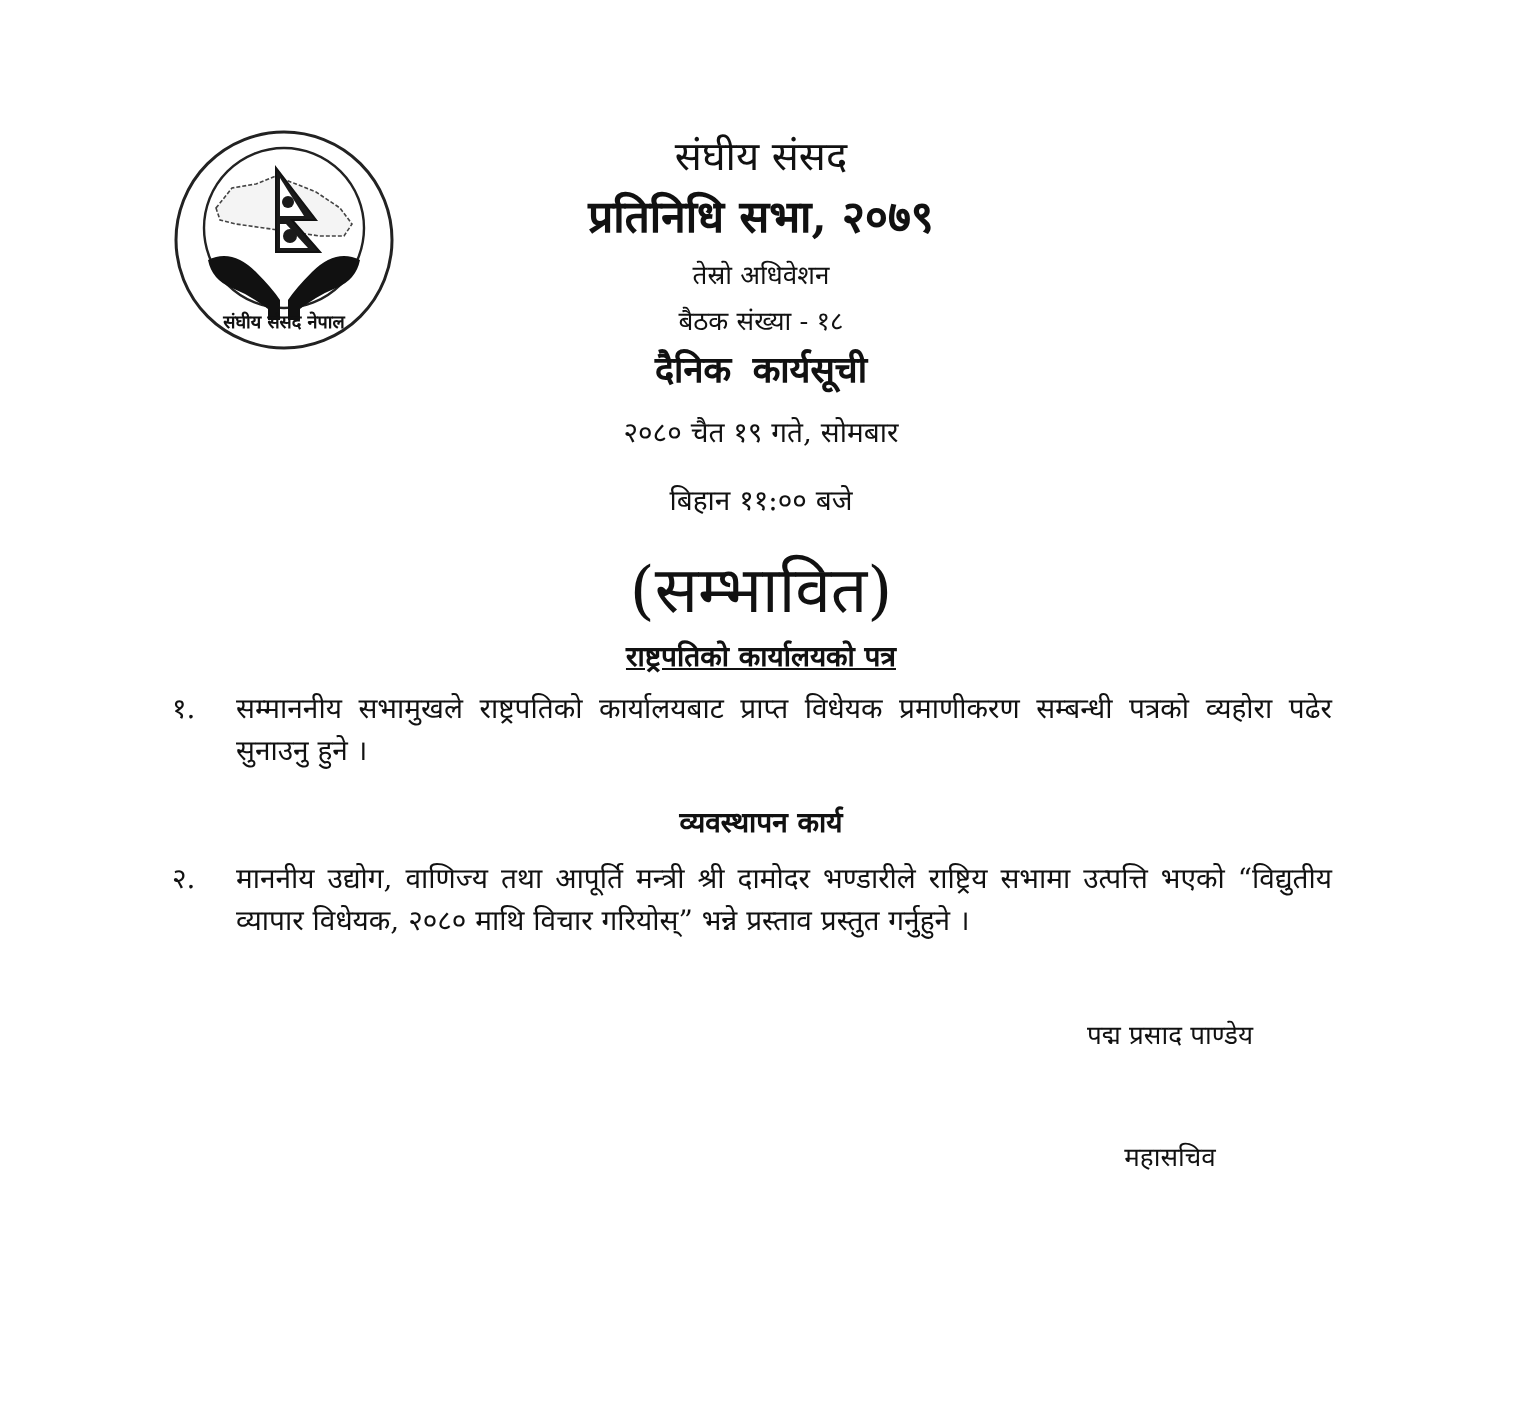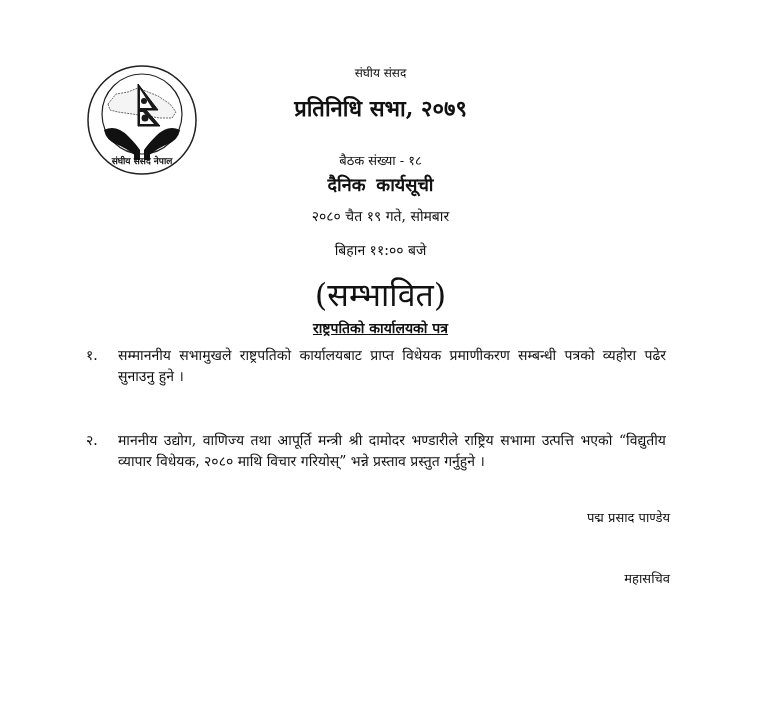--- a/index.html
+++ b/index.html
@@ -28,21 +28,21 @@
       height: 112px;
       font-weight: bold;
     }
     .center {
       position: absolute;
       left: 0;
       width: 761px;
       text-align: center;
       white-space: nowrap;
     }
-    .t-parliament { top: 64px; font-size: 12px; }
+    .t-parliament { top: 64px; font-size: 20px; }
     .t-house { top: 92px; font-size: 22px; font-weight: bold; text-align: center; }
     .t-session { top: 128px; font-size: 13px; }
     .t-meeting { top: 151px; font-size: 13px; }
     .t-agenda { top: 172px; font-size: 18px; font-weight: bold; font-family: Liberation Mono, monospace; }
     .t-date { top: 206px; font-size: 14px; }
     .t-time { top: 240px; font-size: 14px; }
     .t-tentative { top: 272px; font-size: 32px; font-weight: normal; }
     .t-sec1 { top: 318px; font-size: 14px; font-weight: bold; font-family: "DejaVu Sans", "Liberation Sans", sans-serif; text-decoration: underline; }
     .t-sec2 { top: 401px; font-size: 14px; font-weight: bold; font-family: "DejaVu Sans", "Liberation Sans", sans-serif; }
 
@@ -66,21 +66,21 @@
       width: 548px;
       text-align: justify;
     }
     .item1 { top: 345px; height: 44px; }
     .item2 { top: 430px; height: 66px; }
 
     .sig {
       position: absolute;
       left: 500px;
       width: 170px;
-      text-align: right;
+      text-align: center;
       font-size: 13px;
       white-space: nowrap;
     }
     .sig-name { top: 508px; }
     .sig-title { top: 529px; margin-top: 40px; }
   </style>
 </head>
 <body>
 
 <div class="page">
@@ -101,33 +101,35 @@
       <path d="M18 66 Q30 60 42 72 Q50 80 54 86 L50 92 Q40 84 30 80 Q20 76 18 66 Z" fill="#111"></path>
       <path d="M94 66 Q82 60 70 72 Q62 80 58 86 L62 92 Q72 84 82 80 Q92 76 94 66 Z" fill="#111"></path>
       <rect x="48" y="86" width="6" height="10" fill="#111"></rect>
       <rect x="58" y="86" width="6" height="10" fill="#111"></rect>
       <text x="56" y="100" font-size="9" text-anchor="middle" fill="#111" font-family="DejaVu Sans, sans-serif">संघीय संसद नेपाल</text>
     </svg>
   </div>
 
   <div class="center t-parliament">संघीय संसद</div>
   <div class="center t-house">प्रतिनिधि सभा, २०७९</div>
+  <div class="center t-session">तेस्रो अधिवेशन</div>
   <div class="center t-meeting">बैठक संख्या - १८</div>
   <div class="center t-agenda">दैनिक कार्यसूची</div>
   <div class="center t-date">२०८० चैत १९ गते, सोमबार</div>
   <div class="center t-time">बिहान ११:०० बजे</div>
   <div class="center t-tentative">(सम्भावित)</div>
 
   <div class="center t-sec1">राष्ट्रपतिको कार्यालयको पत्र</div>
 
   <div class="item item1">
     <span class="num">१.</span>
     <span class="text">सम्माननीय सभामुखले राष्ट्रपतिको कार्यालयबाट प्राप्त विधेयक प्रमाणीकरण सम्बन्धी पत्रको व्यहोरा पढेर सुनाउनु हुने ।</span>
   </div>
 
+  <div class="center t-sec2">व्यवस्थापन कार्य</div>
 
   <div class="item item2">
     <span class="num">२.</span>
     <span class="text">माननीय उद्योग, वाणिज्य तथा आपूर्ति मन्त्री श्री दामोदर भण्डारीले राष्ट्रिय सभामा उत्पत्ति भएको “विद्युतीय व्यापार विधेयक, २०८० माथि विचार गरियोस्” भन्ने प्रस्ताव प्रस्तुत गर्नुहुने ।</span>
   </div>
 
   <div class="sig sig-name">पद्म प्रसाद पाण्डेय</div>
   <div class="sig sig-title">महासचिव</div>
 
 </div>

